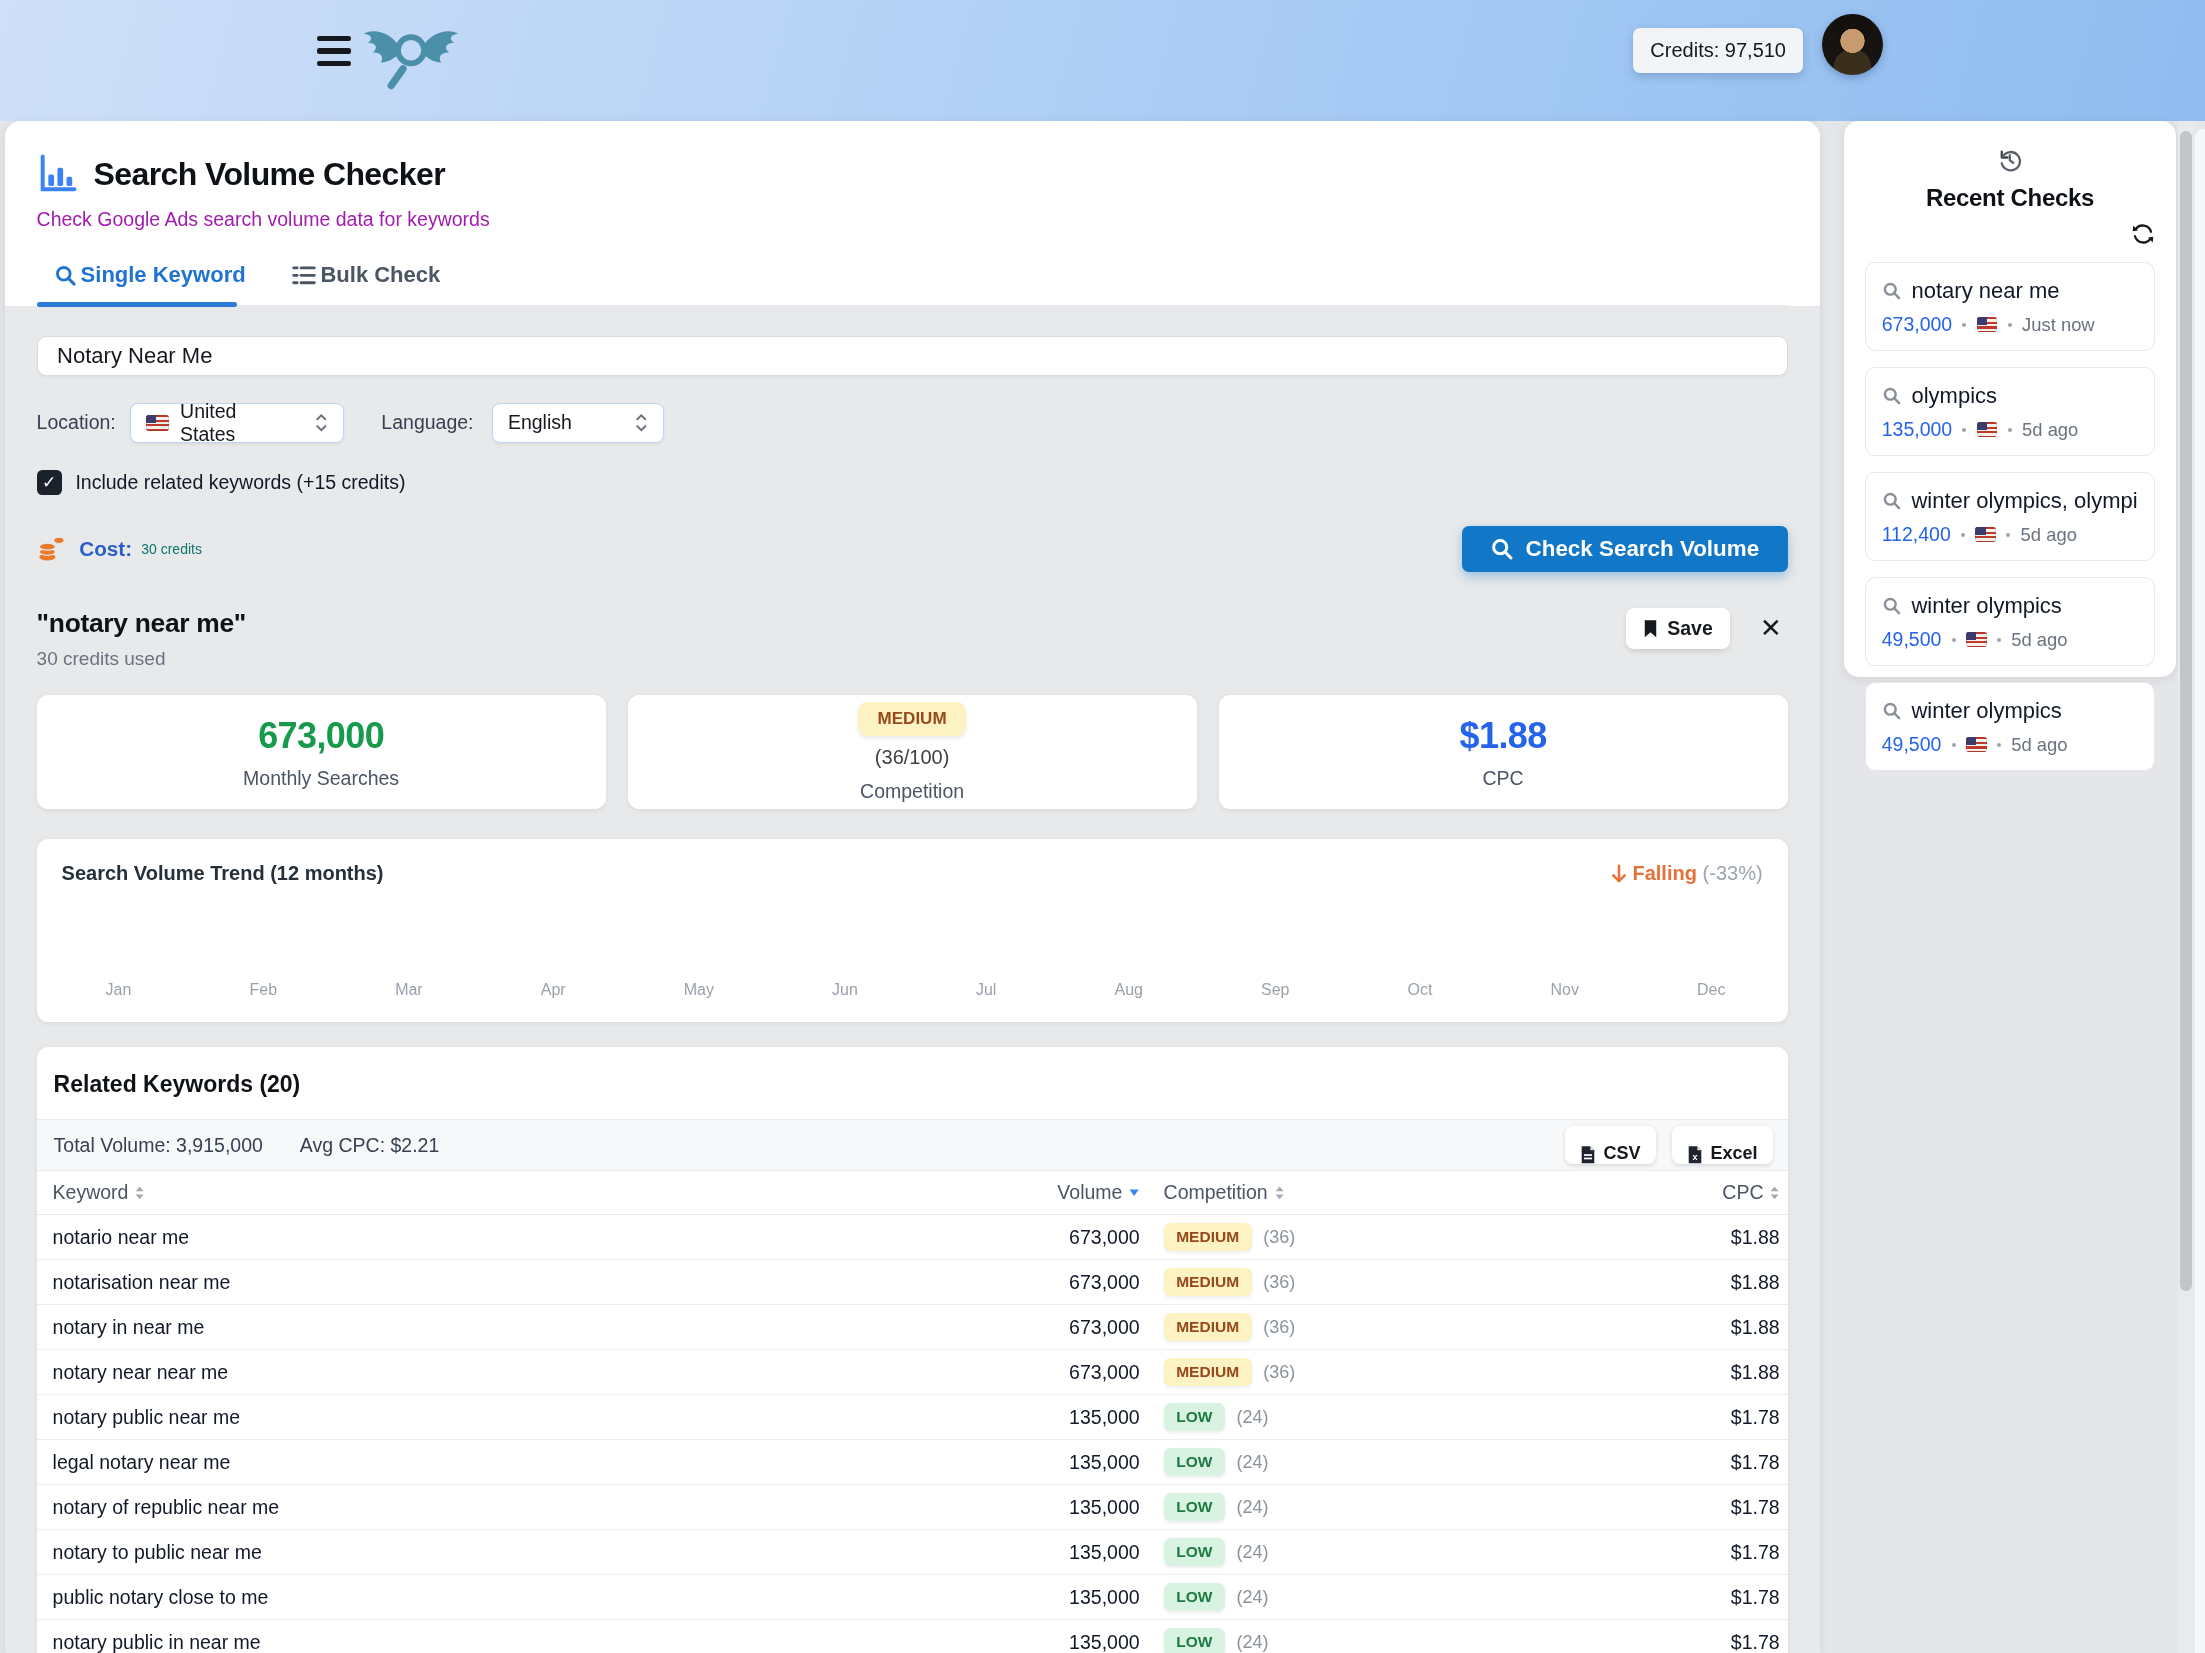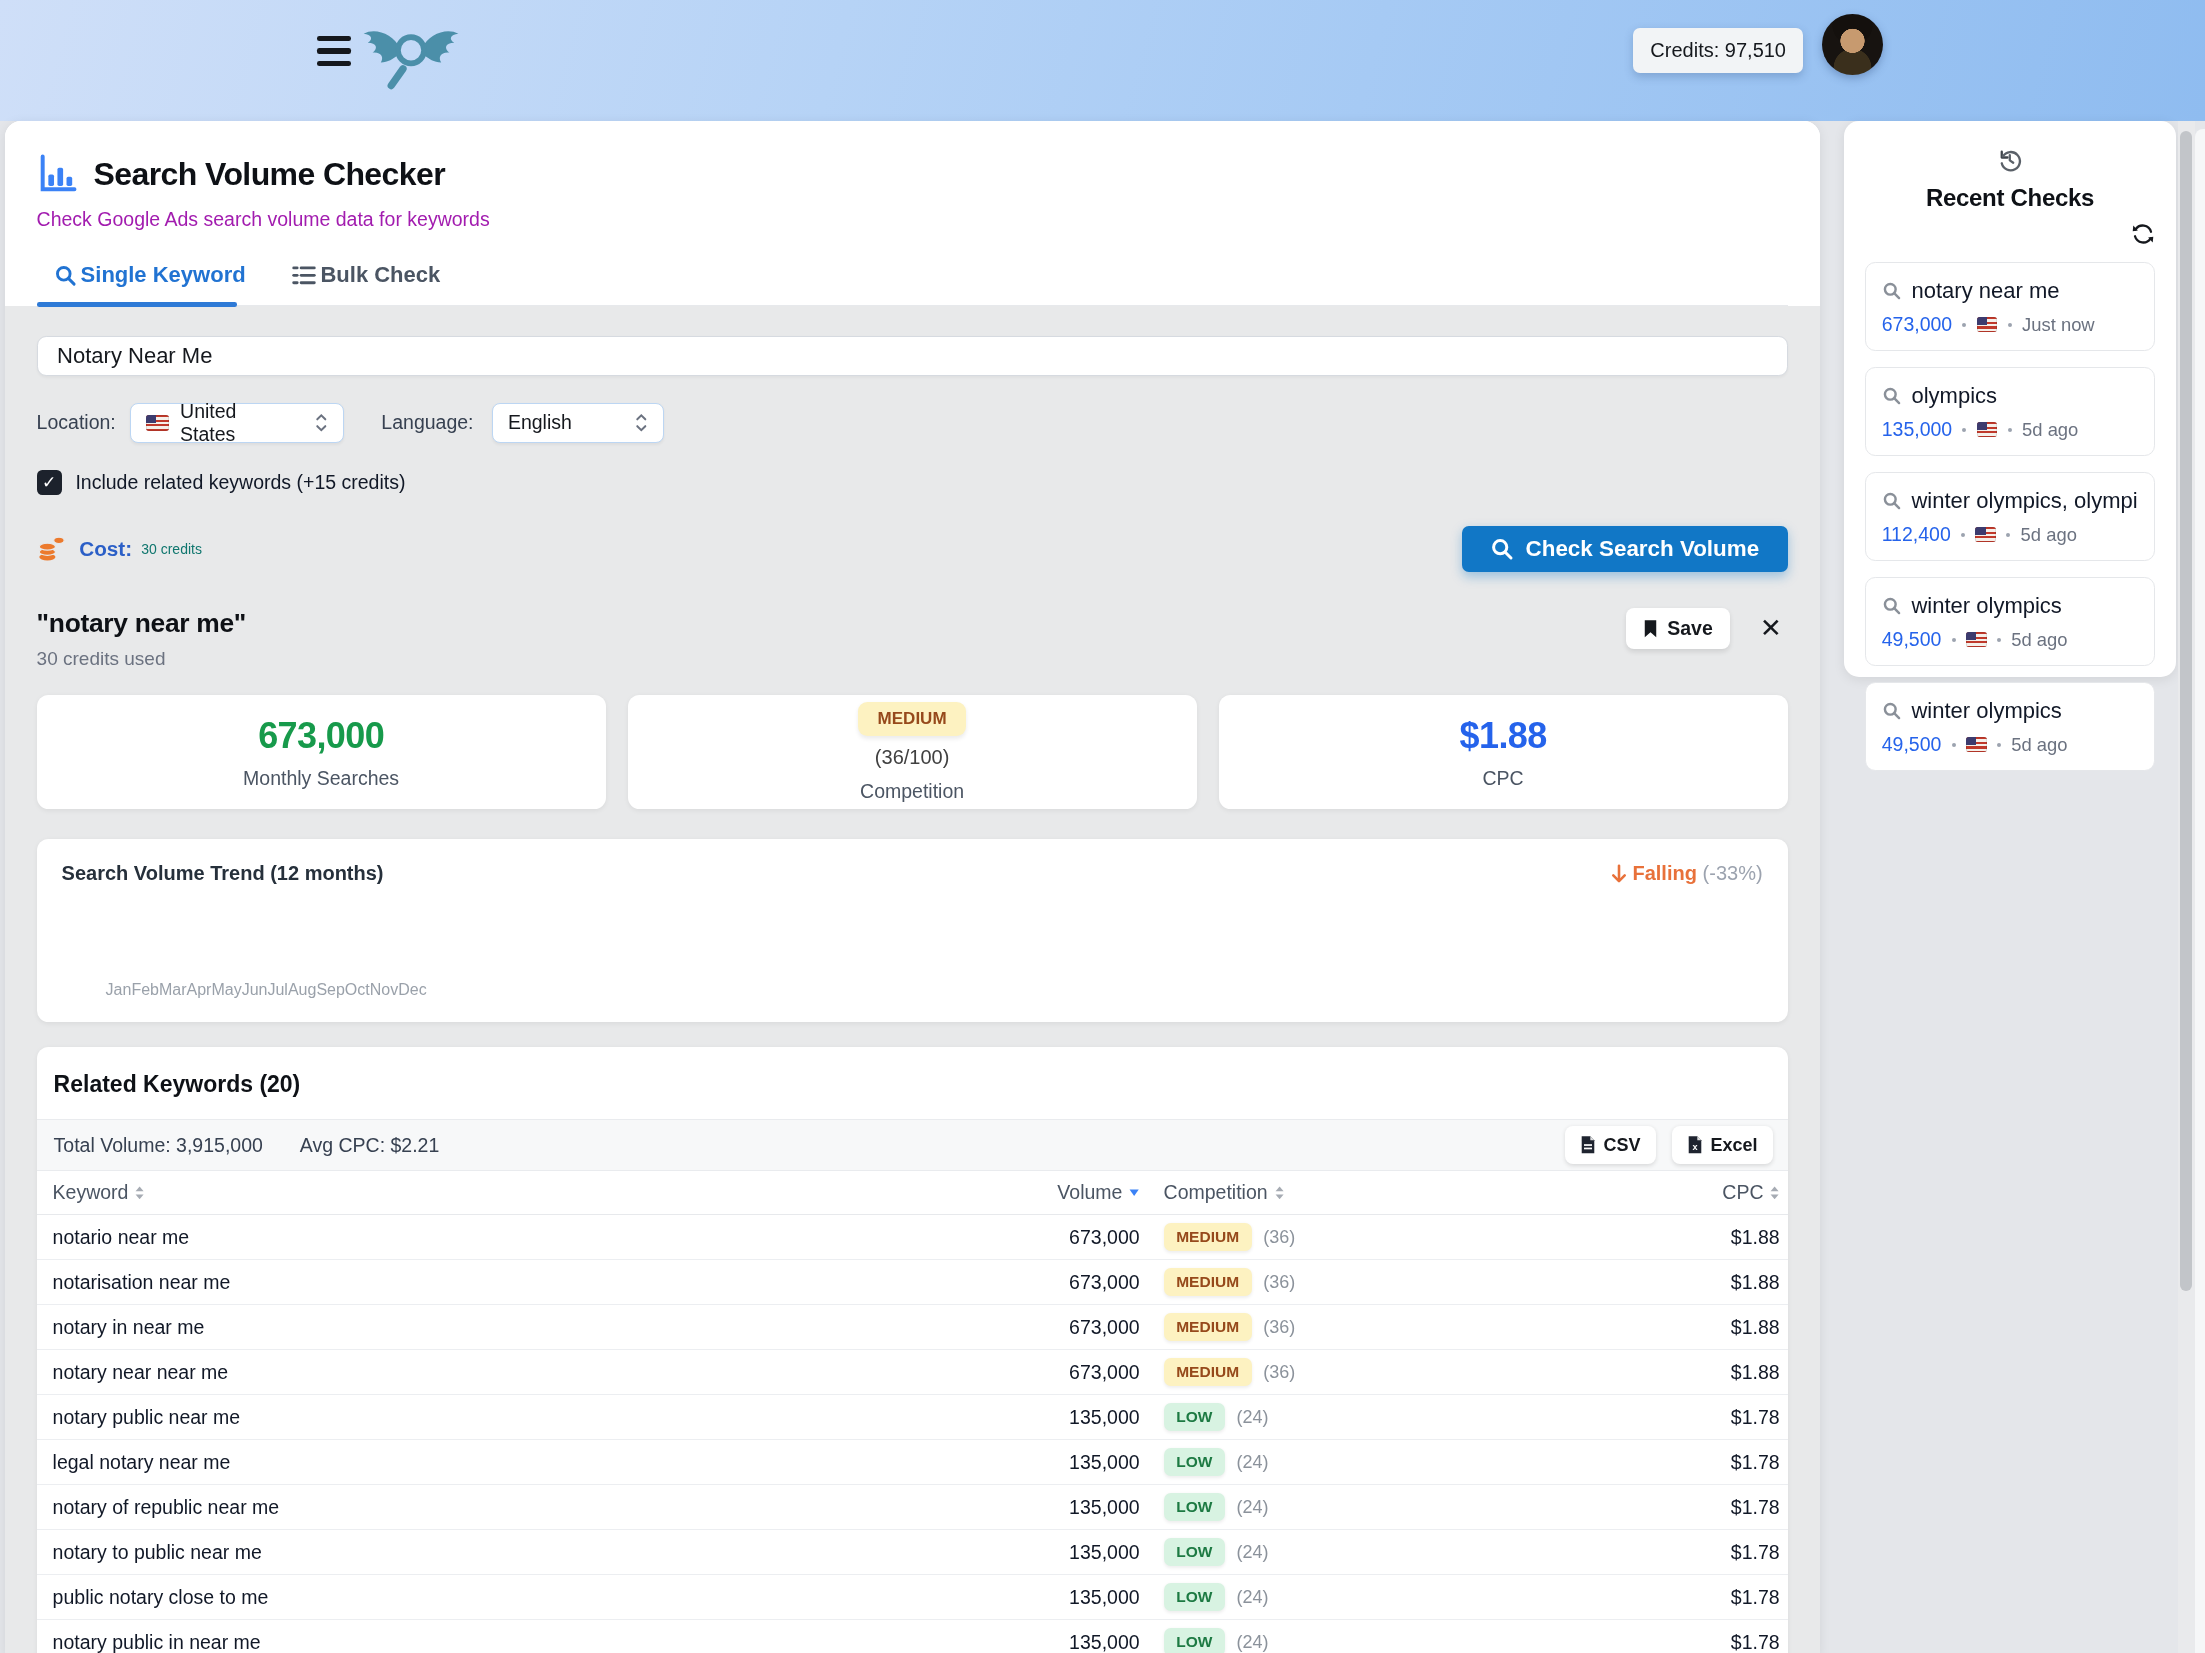--- a/index.html
+++ b/index.html
@@ -82,32 +82,32 @@
   .stat-badge { font-size:17px; padding:6.9px 19.5px; box-shadow:0 2.3px 4.6px rgba(0,0,0,.08); }
   .stat-score { font-size:20px; color:#404040; }
 
   .trend-card { margin-top:30px; height:183px; background:#fff; border-radius:11.5px; box-shadow:0 1.7px 5.7px rgba(0,0,0,.06);
     position:relative; padding:23px 25px 0 25px; }
   .trend-head { display:flex; align-items:center; }
   .trend-title { font-size:20px; font-weight:600; color:#26303b; }
   .trend-status { margin-left:auto; display:flex; align-items:center; gap:5.7px; font-size:20px; }
   .trend-dir { color:#e8713a; font-weight:600; }
   .trend-change { color:#9ca3af; }
-  .months-row { position:absolute; left:69px; right:74px; bottom:23px; display:flex; }
+  .months-row { position:absolute; left:69px; right:62px; bottom:23px; display:flex; justify-content:space-between; }
   .month { font-size:16px; color:#9aa1aa; }
 
   .related-card { margin-top:25px; background:#fff; border-radius:11.5px 11.5px 0 0; box-shadow:0 1.7px 5.7px rgba(0,0,0,.06); }
   .related-title { font-size:23px; font-weight:bold; color:#0e1116; padding:24px 0 20.7px 17px; }
   .summary-bar { background:#f7f8f9; border-top:1.1px solid #e9ebee; border-bottom:1.1px solid #e9ebee; height:52px;
     display:flex; align-items:center; padding:0 15px 0 17px; }
   .summary-text { font-size:19.5px; color:#374151; }
   .summary-text + .summary-text { margin-left:37px; }
   .export-btns { margin-left:auto; display:flex; gap:16px; }
   .export-btn { height:38px; background:#fff; border:none; border-radius:8px; box-shadow:0 1.7px 4.6px rgba(0,0,0,.12);
-    display:flex; align-items:center; gap:8px; padding:0 15px; font-size:18px; font-weight:600; color:#15181d; cursor:pointer; font-family:inherit; }
+    display:flex; align-items:flex-end; gap:8px; padding:0 15px; font-size:18px; font-weight:600; color:#15181d; cursor:pointer; font-family:inherit; }
 
   .kw-grid { display:grid; grid-template-columns:907px 180px 299px 1fr; align-items:center; padding:0 8px 0 16px; }
   .kw-header { height:44px; border-bottom:1.1px solid #e7e9ec; }
   .kw-header .hcell { display:flex; align-items:center; gap:6.9px; font-size:19.5px; color:#4b5563; cursor:pointer; }
   .hcell.right { justify-content:flex-end; }
   .hcell.comp { padding-left:24px; }
   .kw-row { height:45px; border-bottom:1.1px solid #eceef1; }
   .cell-kw { font-size:19.5px; color:#111827; }
   .cell-vol { font-size:19.5px; color:#111827; text-align:right; }
   .cell-comp { display:flex; align-items:center; gap:11.5px; padding-left:24px; }

